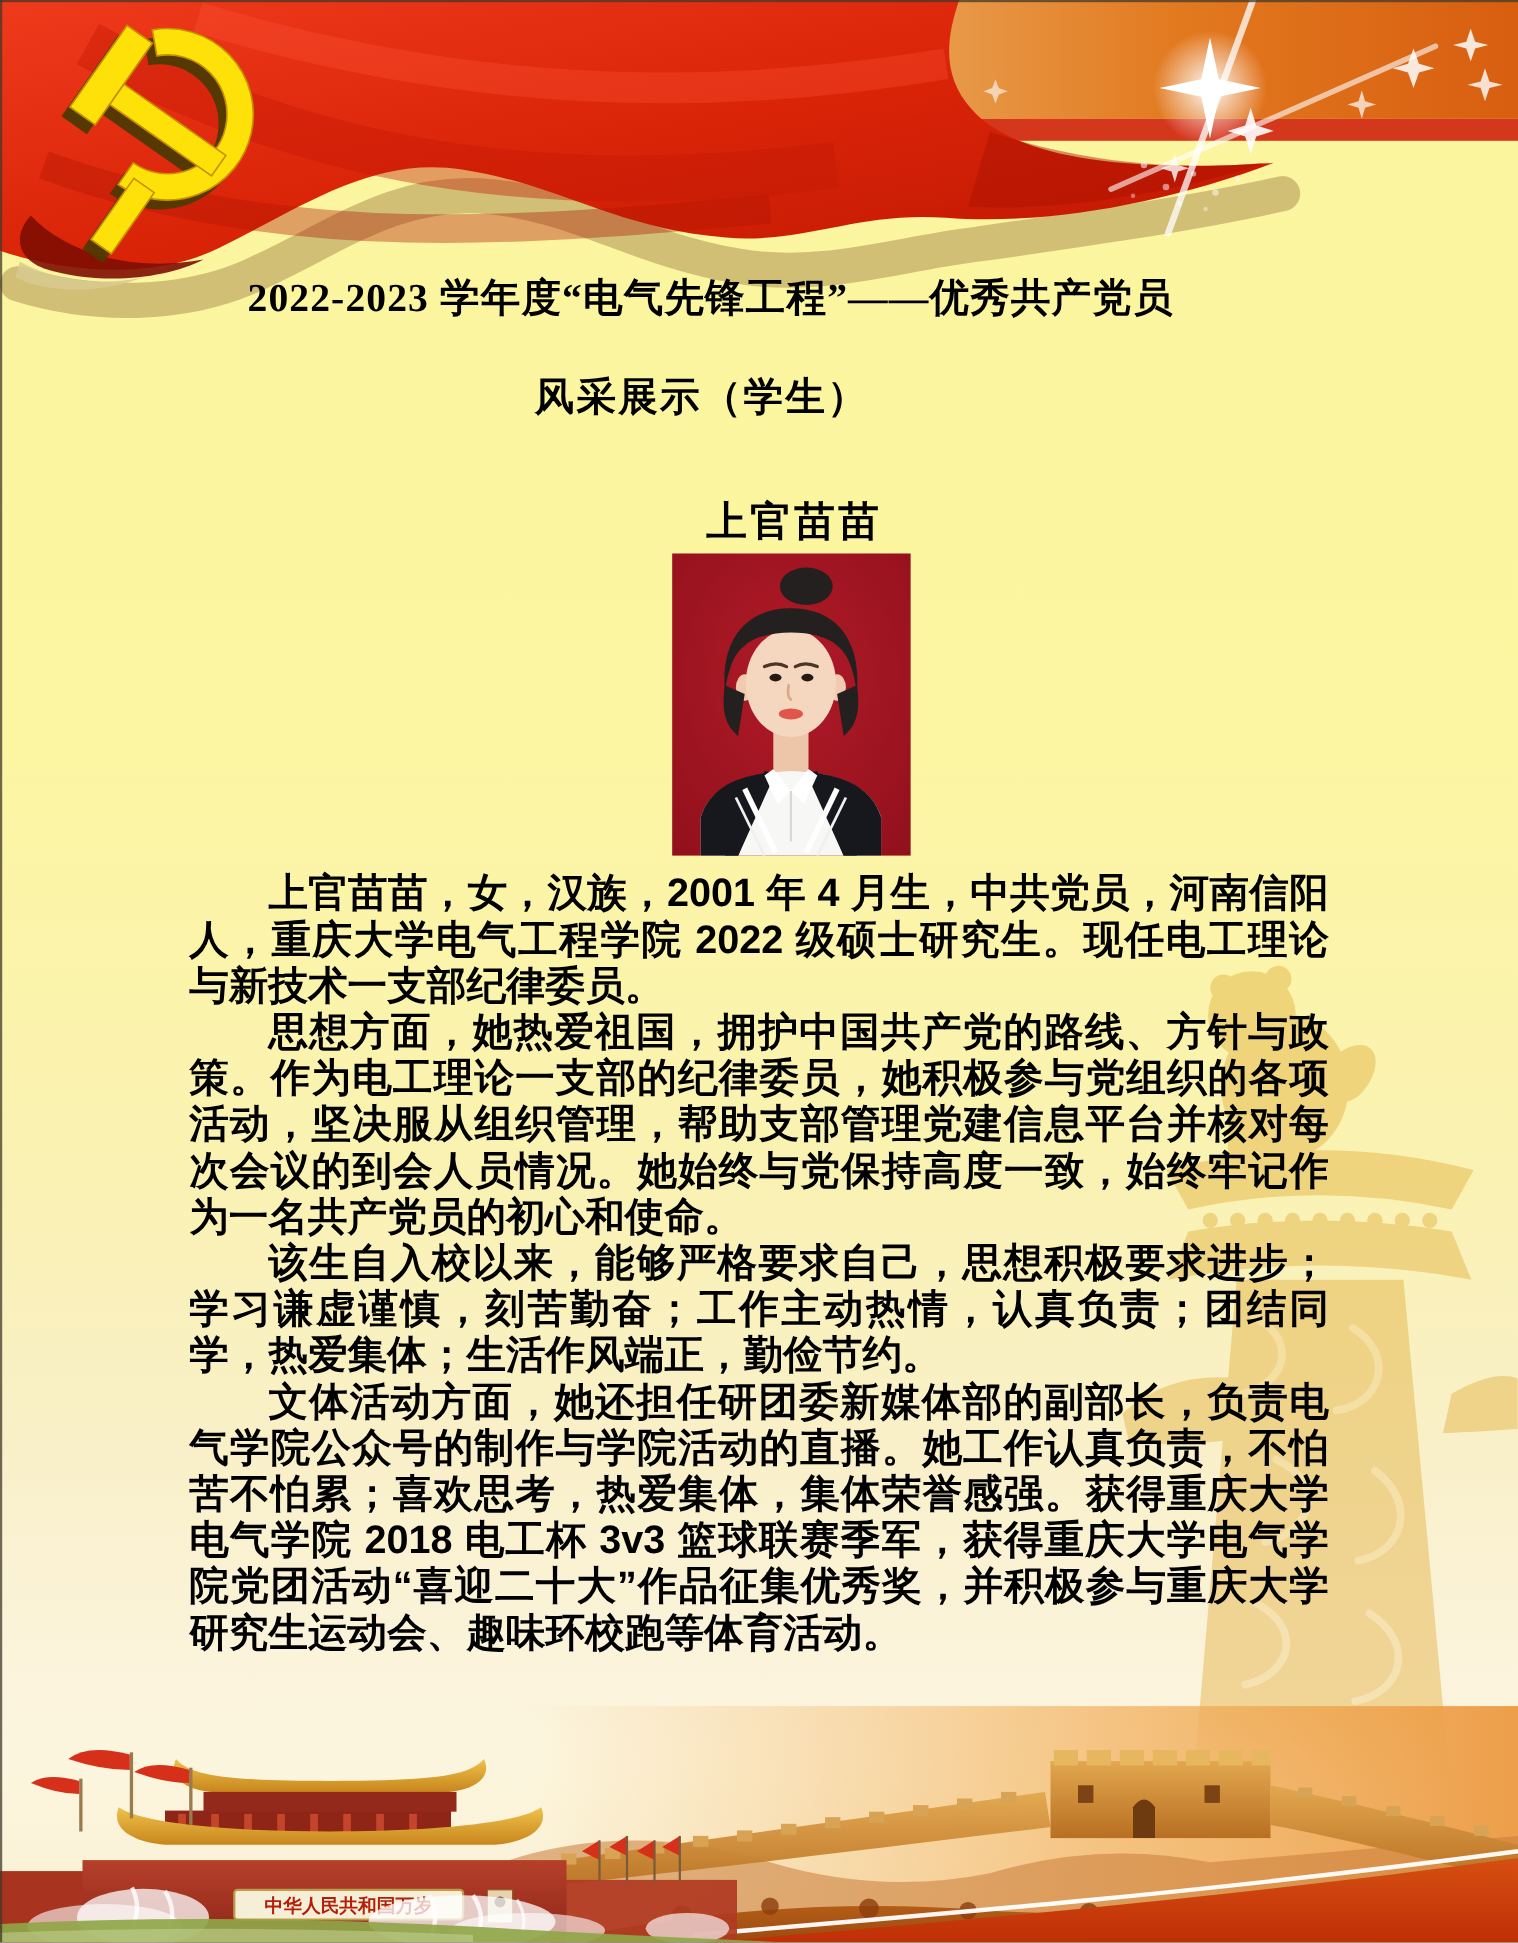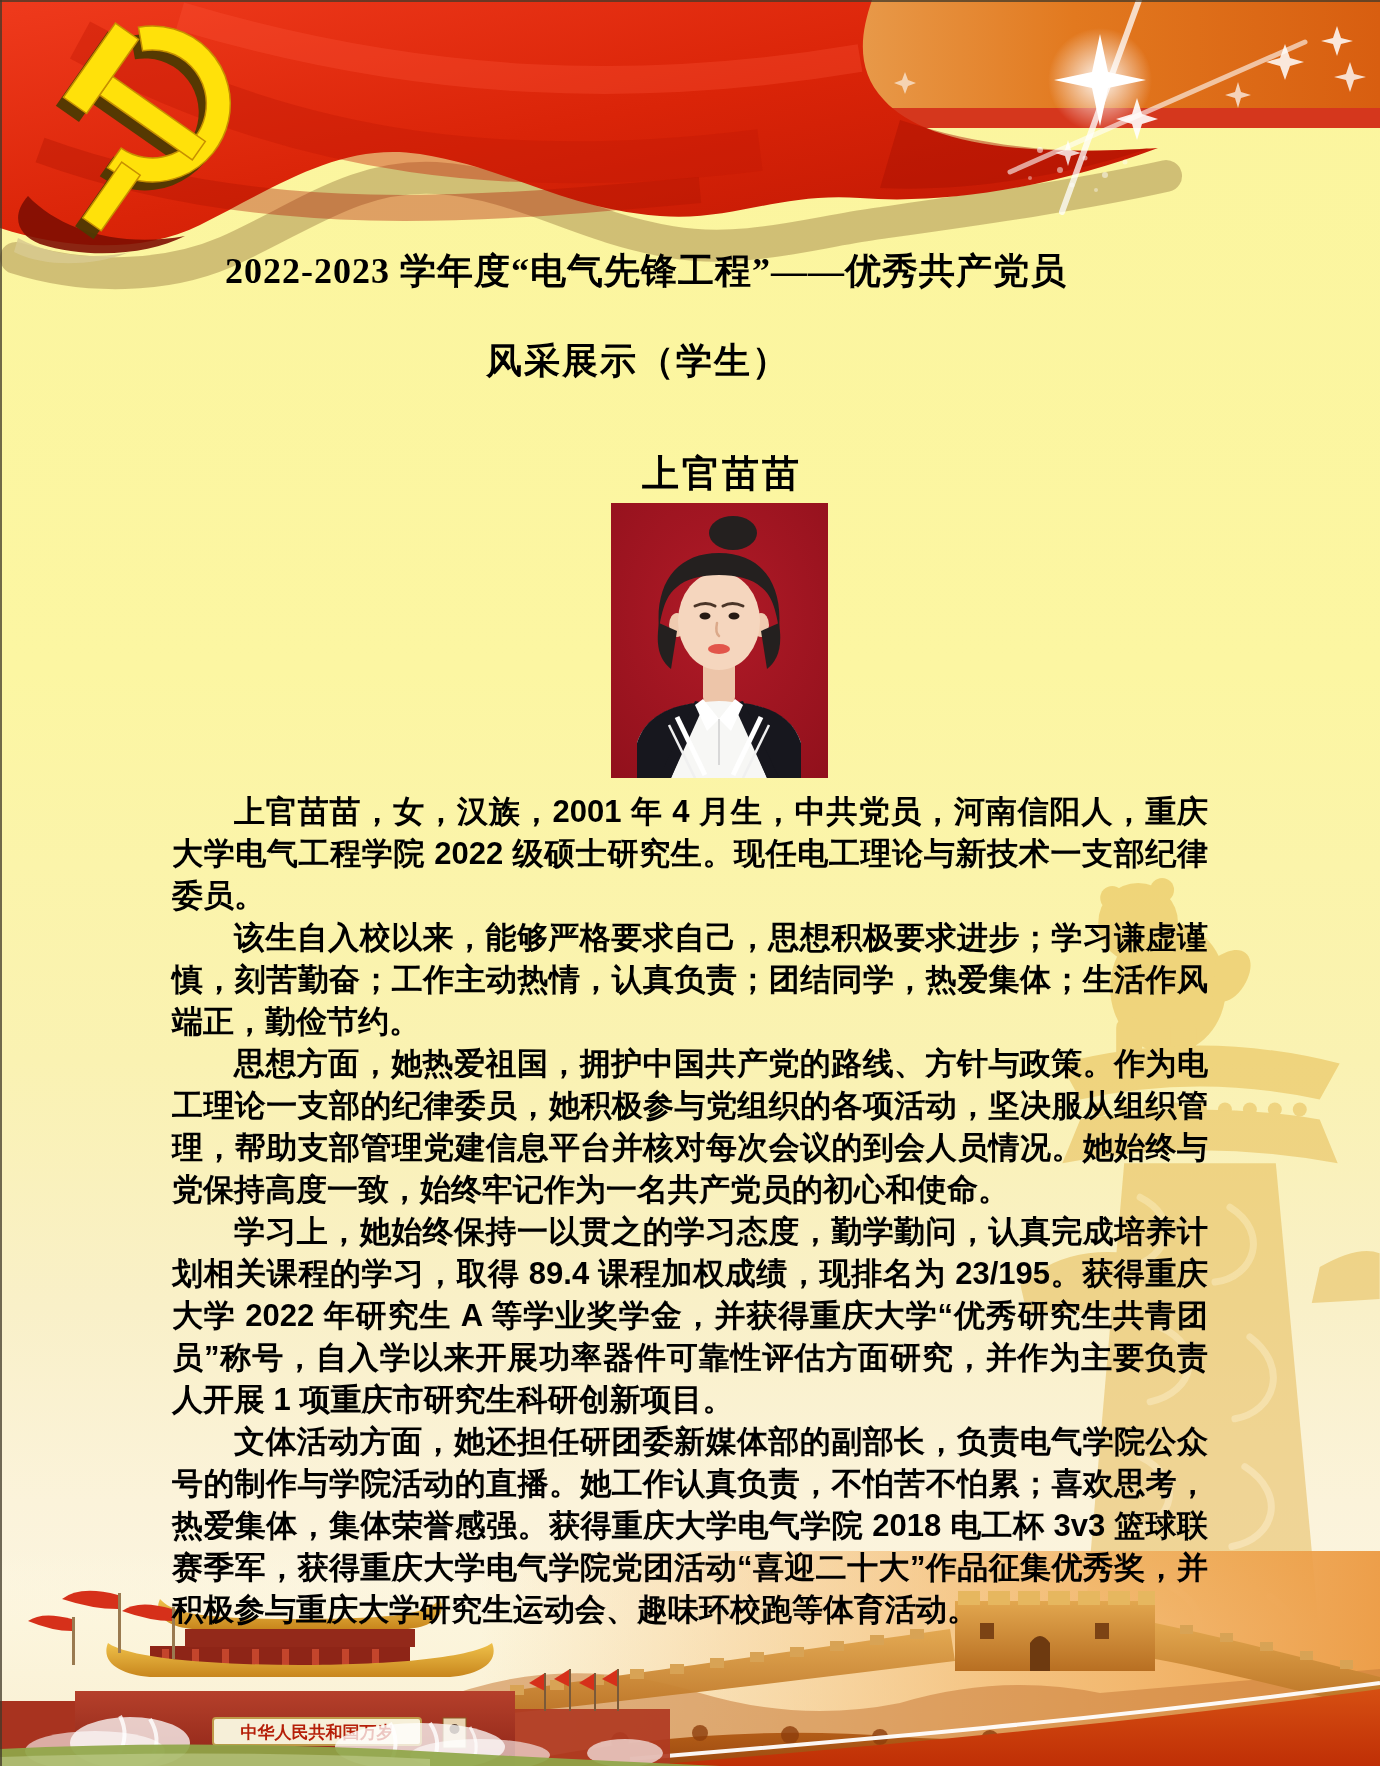--- a/index.html
+++ b/index.html
@@ -15,21 +15,21 @@
   .t1{position:absolute;top:247px;left:0;width:100%;text-align:center;transform:translateX(-44px);
       font-size:36px;font-weight:bold;color:#000;letter-spacing:1px;}
   .t2{position:absolute;top:337px;left:0;width:100%;text-align:center;transform:translateX(-52px);
       font-size:36px;font-weight:bold;color:#000;letter-spacing:2px;}
   .nm{position:absolute;top:449px;left:0;width:100%;text-align:center;transform:translateX(32px);
       font-size:37px;font-weight:bold;color:#000;letter-spacing:3px;}
   .photo{position:absolute;left:611px;top:503px;width:217px;height:275px;z-index:5;}
   .bodytext{
     position:absolute;left:172px;top:791px;width:1036px;z-index:6;
     font-family:"Liberation Sans", sans-serif;font-weight:bold;color:#000;
-    font-size:31px;line-height:42px;text-align:justify;
+    font-size:36px;line-height:42px;text-align:justify;
   }
   .bodytext p{margin:0;text-indent:2em;}
   .pillar{position:absolute;right:0;top:868px;width:360px;height:898px;z-index:1;opacity:.40;}
   .montage{position:absolute;left:0;bottom:0;width:1380px;height:215px;z-index:3;}
 </style>
 </head>
 <body>
 
 <div class="page">
 
@@ -359,21 +359,20 @@
     <path d="M58,222 L84,275" stroke="#f0f0f0" stroke-width="2.5" fill="none"></path>
     <path d="M158,222 L132,275" stroke="#f0f0f0" stroke-width="2.5" fill="none"></path>
 
     <path d="M92,196 L108,216 L96,228 L84,202 Z" fill="#ffffff"></path>
     <path d="M124,196 L108,216 L120,228 L132,202 Z" fill="#ffffff"></path>
     <path d="M108,216 L108,262" stroke="#d8d8d8" stroke-width="2"></path>
   </svg>
 
   <div class="bodytext">
     <p>上官苗苗，女，汉族，2001 年 4 月生，中共党员，河南信阳人，重庆大学电气工程学院 2022 级硕士研究生。现任电工理论与新技术一支部纪律委员。</p>
+    <p>思想方面，她热爱祖国，拥护中国共产党的路线、方针与政策。作为电工理论一支部的纪律委员，她积极参与党组织的各项活动，坚决服从组织管理，帮助支部管理党建信息平台并核对每次会议的到会人员情况。她始终与党保持高度一致，始终牢记作为一名共产党员的初心和使命。</p>
     <p>该生自入校以来，能够严格要求自己，思想积极要求进步；学习谦虚谨慎，刻苦勤奋；工作主动热情，认真负责；团结同学，热爱集体；生活作风端正，勤俭节约。</p>
-    <p>思想方面，她热爱祖国，拥护中国共产党的路线、方针与政策。作为电工理论一支部的纪律委员，她积极参与党组织的各项活动，坚决服从组织管理，帮助支部管理党建信息平台并核对每次会议的到会人员情况。她始终与党保持高度一致，始终牢记作为一名共产党员的初心和使命。</p>
-    <p>学习上，她始终保持一以贯之的学习态度，勤学勤问，认真完成培养计划相关课程的学习，取得 89.4 课程加权成绩，现排名为 23/195。获得重庆大学 2022 年研究生 A 等学业奖学金，并获得重庆大学“优秀研究生共青团员”称号，自入学以来开展功率器件可靠性评估方面研究，并作为主要负责人开展 1 项重庆市研究生科研创新项目。</p>
     <p>文体活动方面，她还担任研团委新媒体部的副部长，负责电气学院公众号的制作与学院活动的直播。她工作认真负责，不怕苦不怕累；喜欢思考，热爱集体，集体荣誉感强。获得重庆大学电气学院 2018 电工杯 3v3 篮球联赛季军，获得重庆大学电气学院党团活动“喜迎二十大”作品征集优秀奖，并积极参与重庆大学研究生运动会、趣味环校跑等体育活动。</p>
   </div>
 
   <div class="edge-top"></div>
   <div class="edge-left"></div>
 </div>
 
 </body></html>

